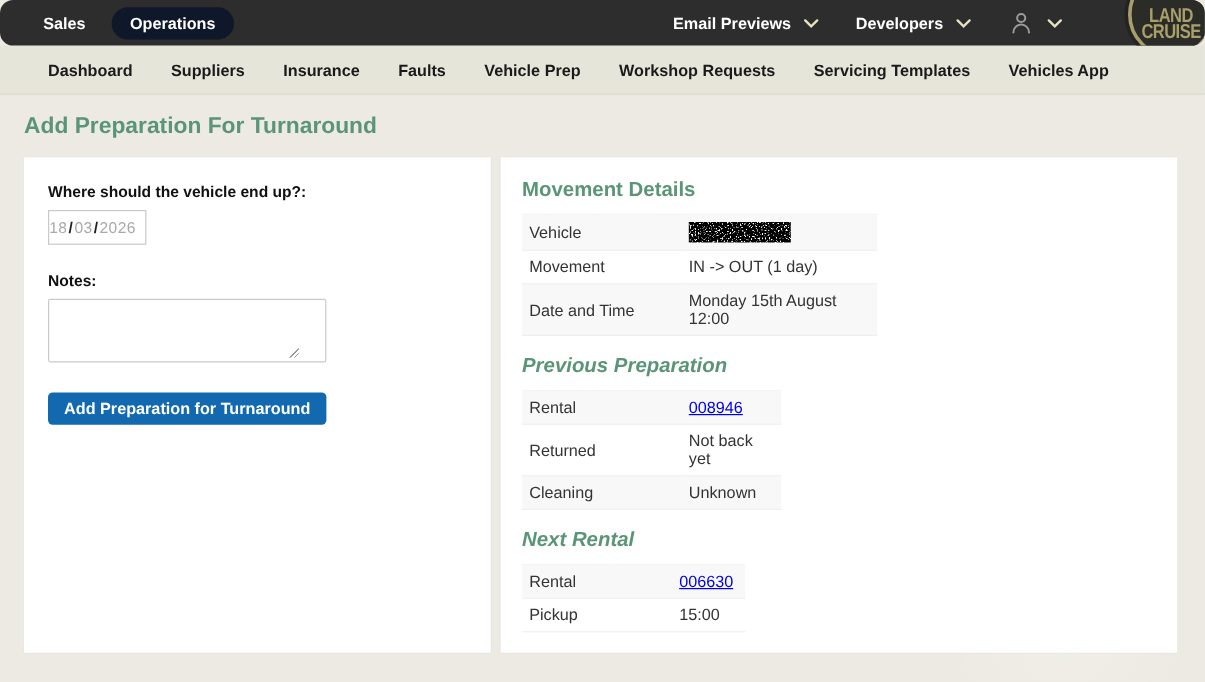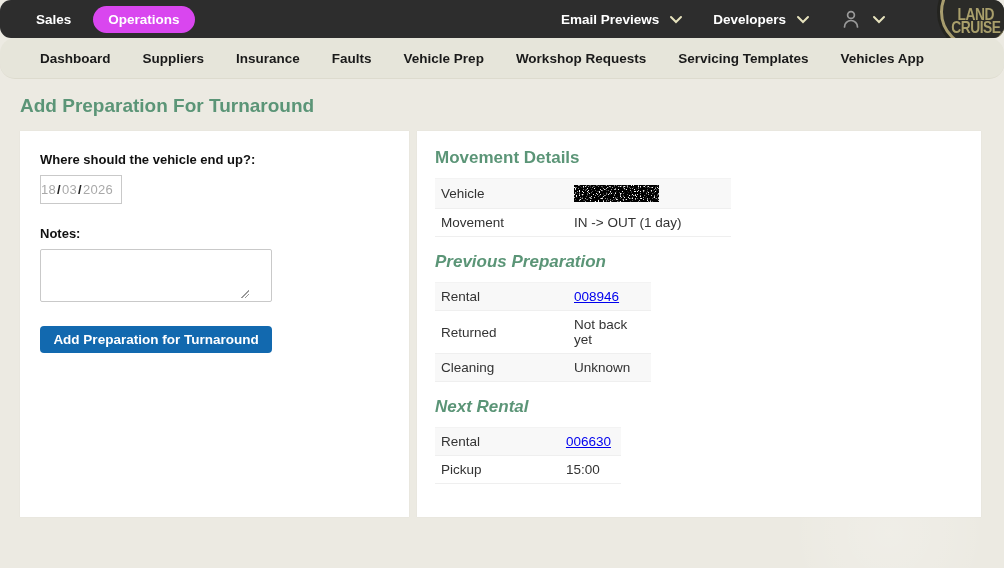--- a/index.html
+++ b/index.html
@@ -17,21 +17,21 @@
     height: 38px; background: #2d2d2d;
     display: flex; align-items: center;
     padding-left: 36px; padding-right: 100px;
     position: relative; overflow: hidden; border-radius: 11px;
   }
   .topbar .tb-item {
     color: #fff; font-size: 13.5px; font-weight: bold;
     cursor: pointer; white-space: nowrap;
   }
   .pill {
-    background: #d946ef; color: #fff; font-weight: bold; font-size: 13.5px;
+    background: #0f172a; color: #fff; font-weight: bold; font-size: 13.5px;
     border-radius: 14px; padding: 6px 15px; margin-left: 22px; cursor: pointer;
   }
   .tb-right { margin-left: auto; display: flex; align-items: center; gap: 12px; }
   .tb-drop { display: flex; align-items: center; gap: 10px; margin-right: 18px; cursor: pointer; }
   .chev { width: 14px; height: 9px; display: inline-block; }
   .chev svg { display: block; }
   .person { width: 22px; height: 22px; display: inline-block; }
 
   .logo {
     position: absolute; top: -24px; right: -8px;
@@ -48,21 +48,20 @@
   }
   .logo .l1 { font-size: 15px; }
   .logo .l2 { font-size: 15px; }
 
   
   .subnav {
     height: 41px; background: #e6e5da;
     display: flex; align-items: center; gap: 32px;
     padding-left: 40px;
     border-bottom: 1px solid #dddbce;
-    border-radius: 15px;
   }
   .subnav .nav-item {
     font-size: 13.5px; font-weight: bold; color: #1a1a1a;
     white-space: nowrap; cursor: pointer;
   }
 
   
   .page-title {
     color: #5b9577; font-size: 19px; font-weight: bold;
     margin: 16px 0 14px 20px;
@@ -229,20 +228,24 @@
             <feColorMatrix type="matrix" values="0 0 0 0 0  0 0 0 0 0  0 0 0 0 0  4 4 4 0 -4.6"></feColorMatrix>
                 </filter>
             <rect width="85" height="17" filter="url(#nz)"></rect>
           </svg>
         </td>
       </tr>
       <tr>
         <td class="tlabel">Movement</td>
         <td>IN -&gt; OUT (1 day)</td>
       </tr>
+      <tr>
+        <td class="tlabel">Date and Time</td>
+        <td>Monday 15th August 12:00</td>
+      </tr>
     </tbody>
       </table>
 
     <div class="sect-title mt">Previous Preparation</div>
     <table class="detail w-prev">
       <tbody>
           <tr>
         <td class="tlabel">Rental</td>
         <td><a href="#">008946</a></td>
       </tr>

